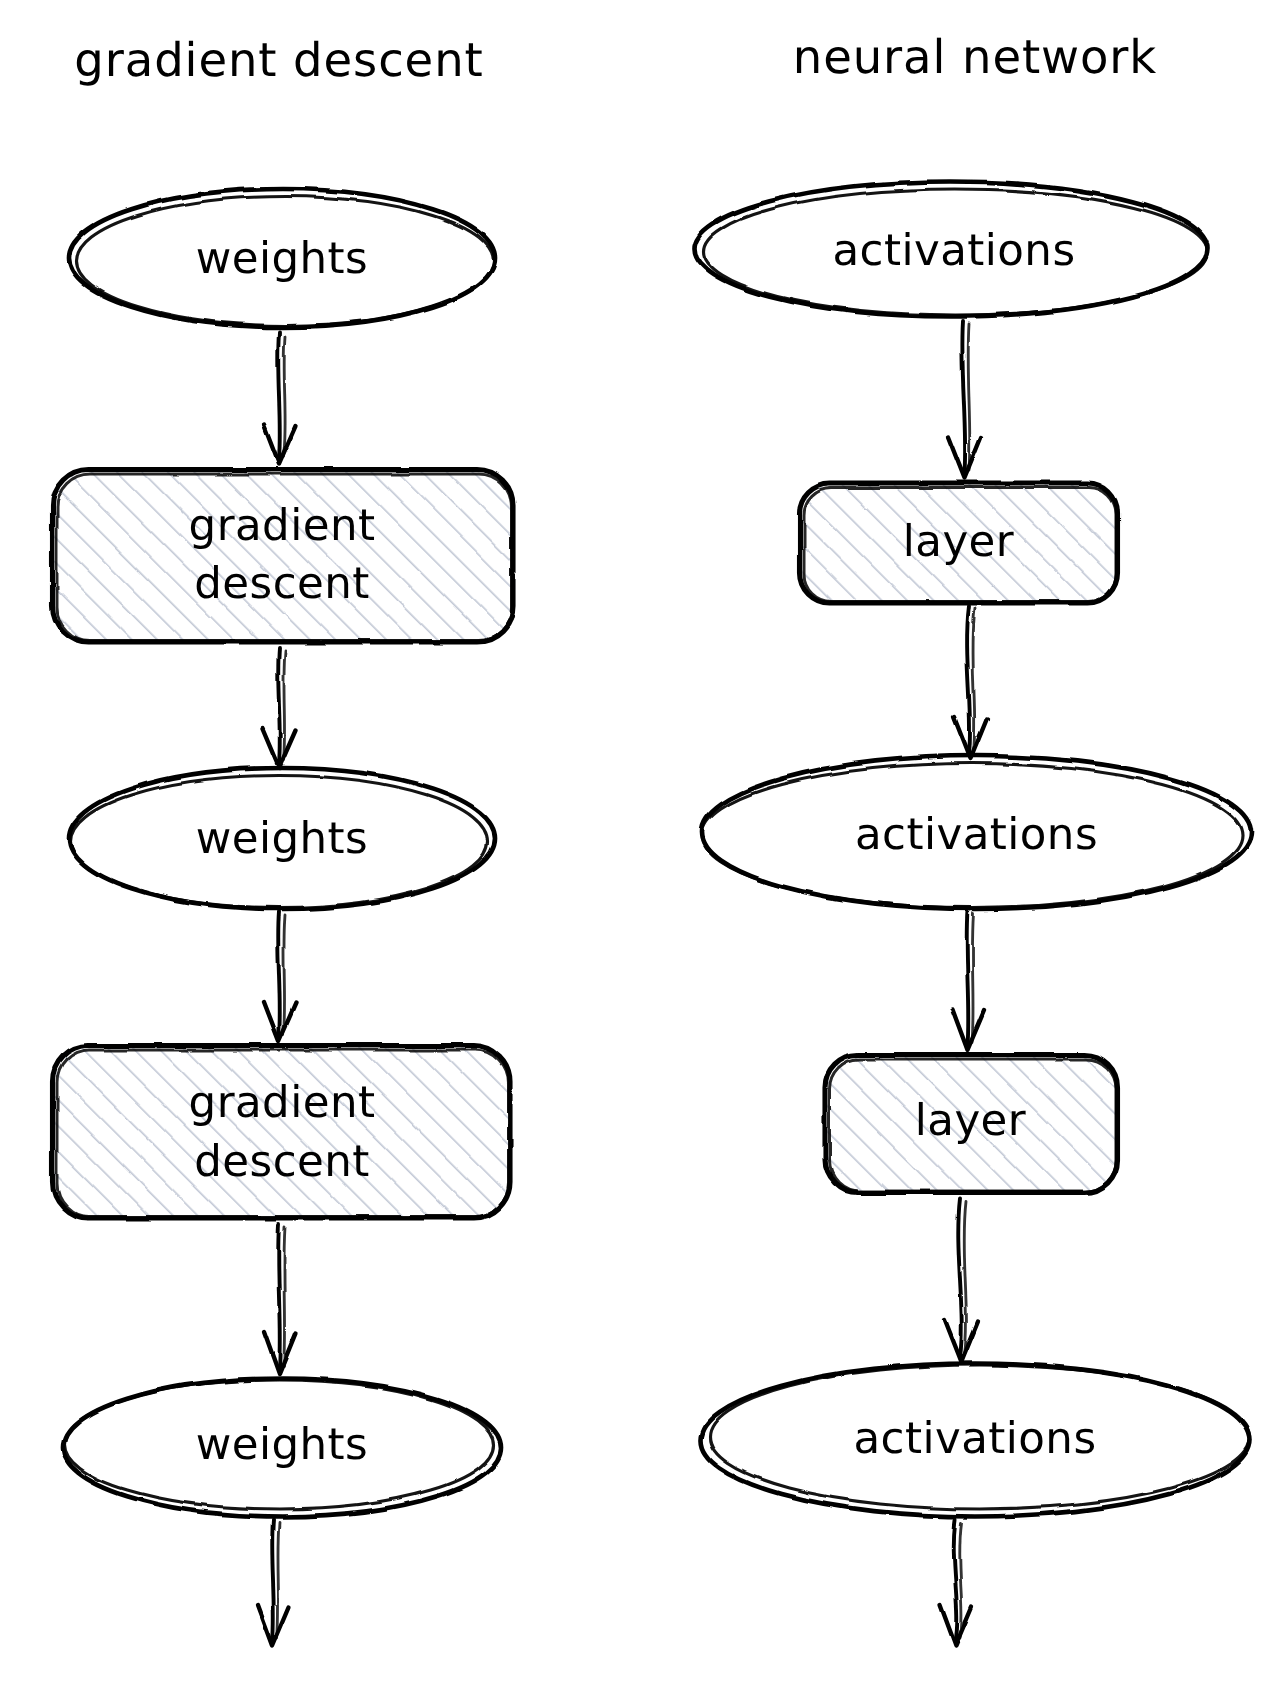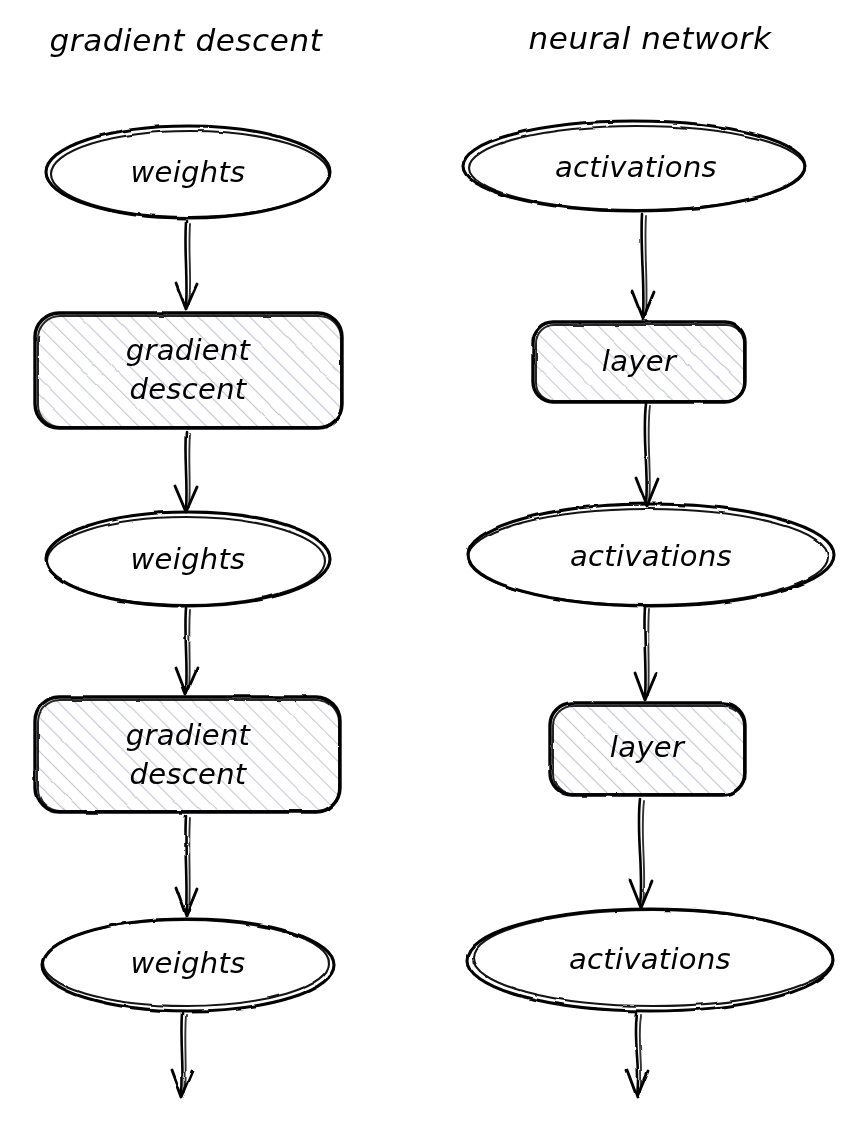--- a/index.html
+++ b/index.html
@@ -11,21 +11,20 @@
     width: 852px;
     height: 1127px;
     overflow: hidden;
     font-family: "DejaVu Sans", sans-serif;
   }
   #diagram-root {
     position: relative;
     width: 852px;
     height: 1127px;
     background: #ffffff;
-    font-style: italic;
   }
   svg.canvas {
     position: absolute;
     top: 0; left: 0;
     width: 852px;
     height: 1127px;
     display: block;
   }
   
   .sketch-stroke {

